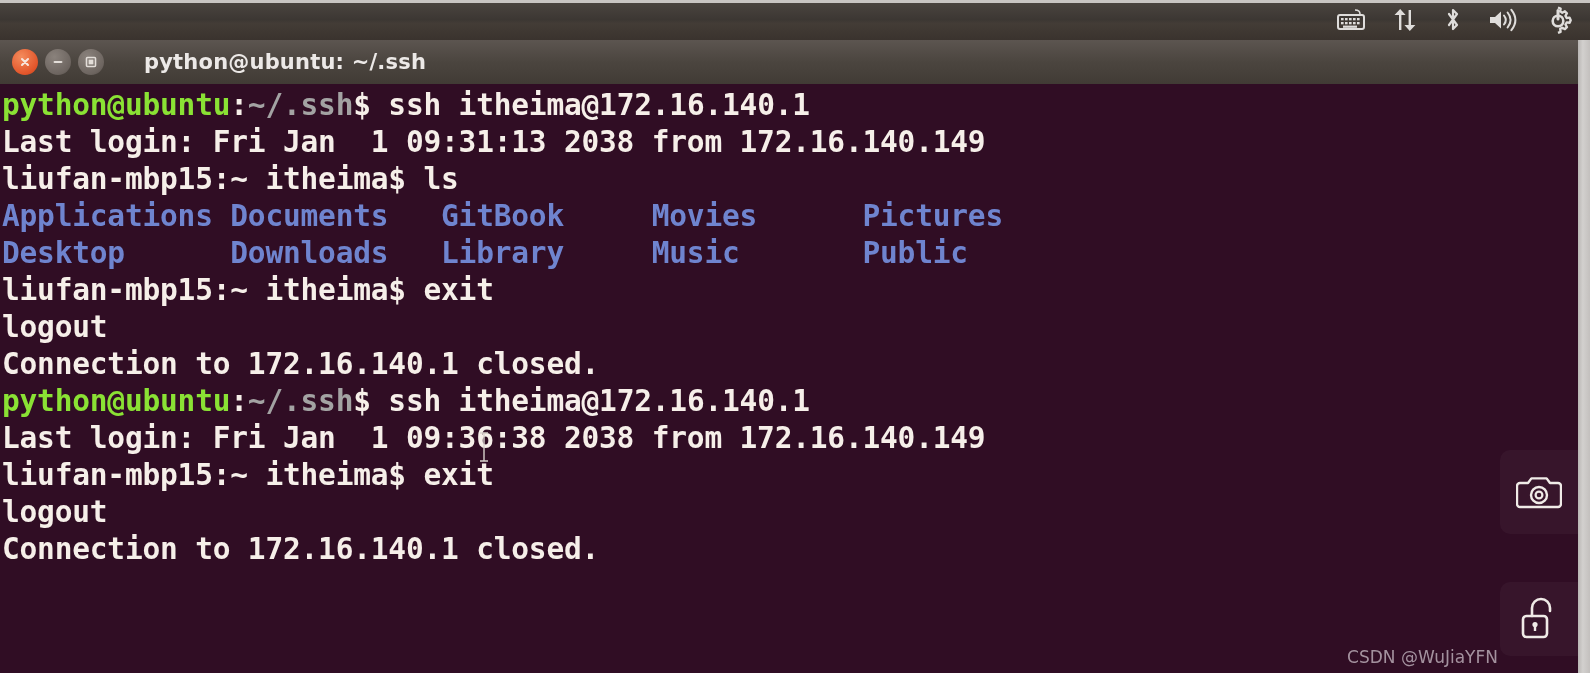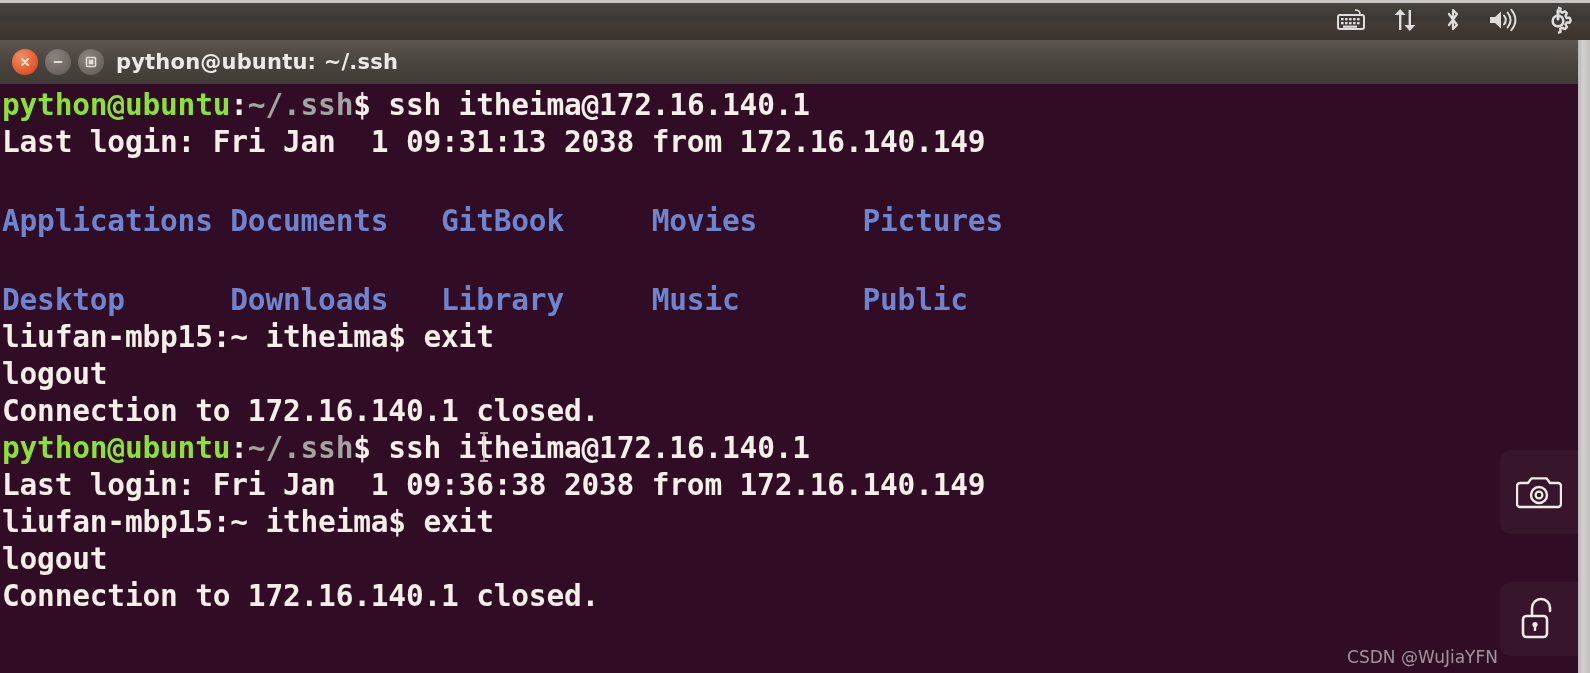--- a/index.html
+++ b/index.html
@@ -36,21 +36,21 @@
   #wctl { display:flex; align-items:center; gap:7px; padding-left:12px; }
   .wbtn {
     width:26px; height:26px; border-radius:50%;
     display:flex; align-items:center; justify-content:center;
     position:relative;
   }
   .wbtn.close { background:radial-gradient(circle at 36% 30%,#f48b5c,#e2552a 70%,#c13f17); }
   .wbtn.min, .wbtn.max { background:radial-gradient(circle at 36% 30%,#8a827c,#6d6560 70%,#534c47); }
   .wbtn svg { display:block; }
   #wtitle {
-    margin-left:12px; color:#ece9e7; font-size:21px; font-weight:bold;
+    margin-left:40px; color:#ece9e7; font-size:21px; font-weight:bold;
     font-family:"DejaVu Sans","Liberation Sans",sans-serif;
     letter-spacing:.2px; white-space:nowrap;
   }
 
   
   #term {
     position:absolute; top:44px; left:0;
     width:1578px; height:589px;
     background:#300d24;
     padding:3px 0 0 2px;
@@ -58,21 +58,21 @@
   }
   .tline {
     height:37px; line-height:37px;
     font-size:29.5px; font-weight:bold;
     color:#f2ebe6; white-space:pre;
     letter-spacing:-0.2px;
   }
   .c-green { color:#8ae234; }
   .c-white { color:#f6efe9; }
   .c-blue  { color:#a3a3a3; }
-  .c-dir   { color:#6f84cf;margin-top:42px; }
+  .c-dir   { color:#6f84cf; }
 
   
   #edge-strip {
     position:absolute; top:40px; right:0; width:12px; height:633px;
     background:linear-gradient(to right,#b9b6b4,#d2d0ce 40%,#c3c0be);
   }
 
   
   .ovl {
     position:absolute; right:12px;
@@ -185,20 +185,21 @@
       </div>
       <div id="wtitle">python@ubuntu: ~/.ssh</div>
     </div>
 
     <div id="term">
 
       <div class="tline"><span class="c-green">python@ubuntu</span><span class="c-white">:</span><span class="c-blue">~/.ssh</span><span class="c-white">$</span><span class="c-white"> ssh itheima@172.16.140.1</span></div>
 
       <div class="tline c-white">Last login: Fri Jan  1 09:31:13 2038 from 172.16.140.149</div>
 
+      <div class="tline"><span class="c-white">liufan-mbp15:~ itheima$</span><span class="c-white"> ls</span></div>
 
       <div class="tline c-dir">Applications Documents   GitBook     Movies      Pictures</div>
 
       <div class="tline c-dir">Desktop      Downloads   Library     Music       Public</div>
 
       <div class="tline"><span class="c-white">liufan-mbp15:~ itheima$</span><span class="c-white"> exit</span></div>
 
       <div class="tline c-white">logout</div>
 
       <div class="tline c-white">Connection to 172.16.140.1 closed.</div>

